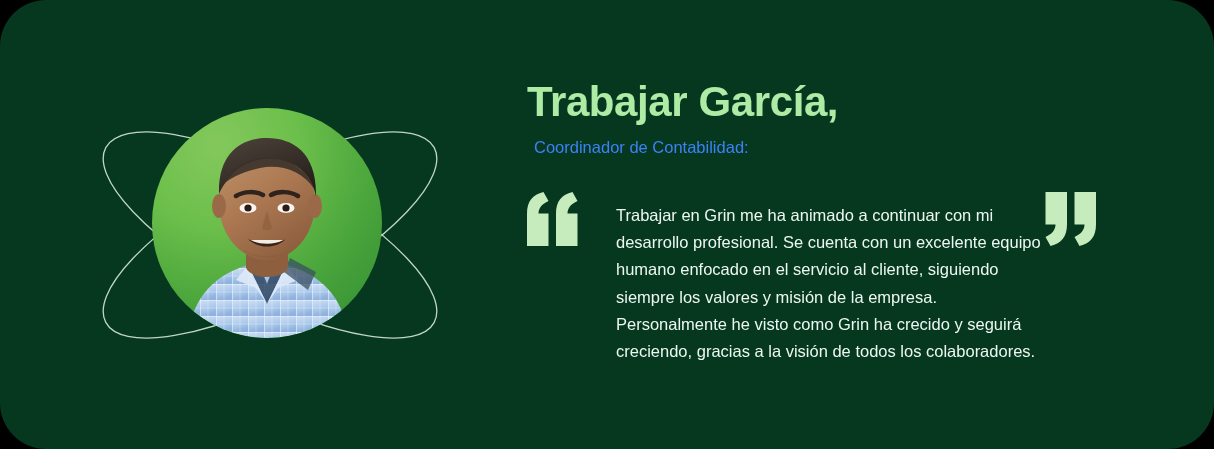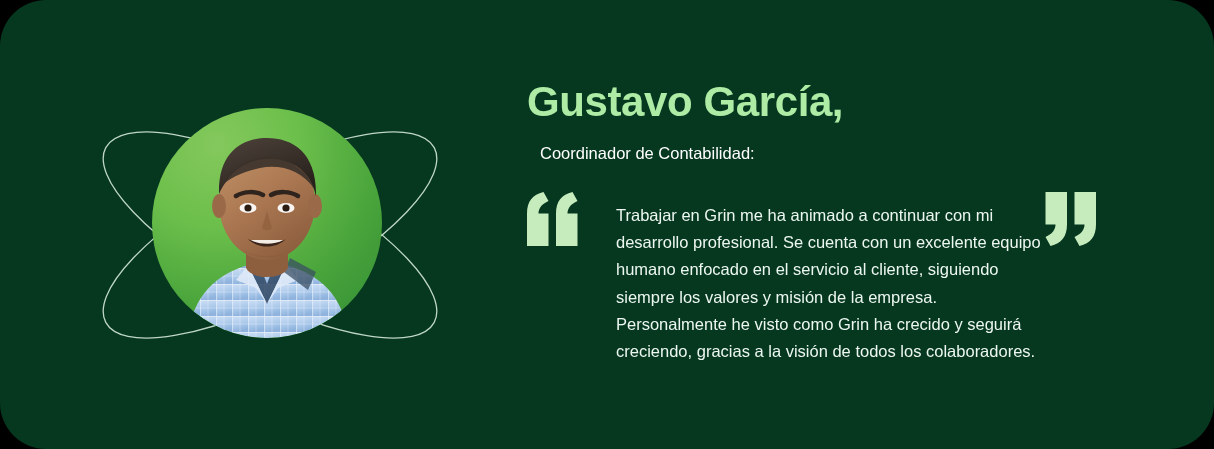--- a/index.html
+++ b/index.html
@@ -80,25 +80,25 @@
     font-weight: 700;
     letter-spacing: -0.4px;
     color: #aeeba5;
     white-space: nowrap;
   }
 
   #person-role {
     position: absolute;
     left: 1px;
     top: 130px;
-    margin: 12px;
+    margin: 6px;
     font-size: 16.5px;
     line-height: 22px;
     font-weight: 400;
-    color: #ffffff;
+    color: #3b82f6;
     white-space: nowrap;
   }
 
   #quote-region {
     position: absolute;
     left: 0;
     top: 186px;
     width: 620px;
   }
 
@@ -200,21 +200,21 @@
           <path d="M99 132 C107 137 123 137 131 132 Z" fill="#f3ece4"></path>
 
           <path d="M92 142 C102 150 128 150 138 142 C130 152 100 152 92 142 Z" fill="#8a5c3c" opacity="0.45"></path>
         </g>
       </svg>
     </div>
   </div>
 
   <div id="text-block">
 
-    <h1 id="person-name">Gustavo García,</h1>
+    <h1 id="person-name">Trabajar García,</h1>
     <p id="person-role">Coordinador de Contabilidad:</p>
 
     <div id="quote-region">
 
       <svg class="quote-mark" id="quote-mark-open" viewBox="0 0 52 54" xmlns="http://www.w3.org/2000/svg">
         <path d="M0 21.5 C0 9.5 5.5 2.5 16.5 0 L21.5 9 C15 12 11.5 16 11.5 21.5 L21.5 21.5 L21.5 54 L0 54 Z" fill="#c6ecbd"></path>
         <path d="M29 21.5 C29 9.5 34.5 2.5 45.5 0 L50.5 9 C44 12 40.5 16 40.5 21.5 L50.5 21.5 L50.5 54 L29 54 Z" fill="#c6ecbd"></path>
       </svg>
 
       <p id="quote-text">Trabajar en Grin me ha animado a continuar con mi desarrollo profesional. Se cuenta con un excelente equipo humano enfocado en el servicio al cliente, siguiendo siempre los valores y misión de la empresa. Personalmente he visto como Grin ha crecido y seguirá creciendo, gracias a la visión de todos los colaboradores.</p>

